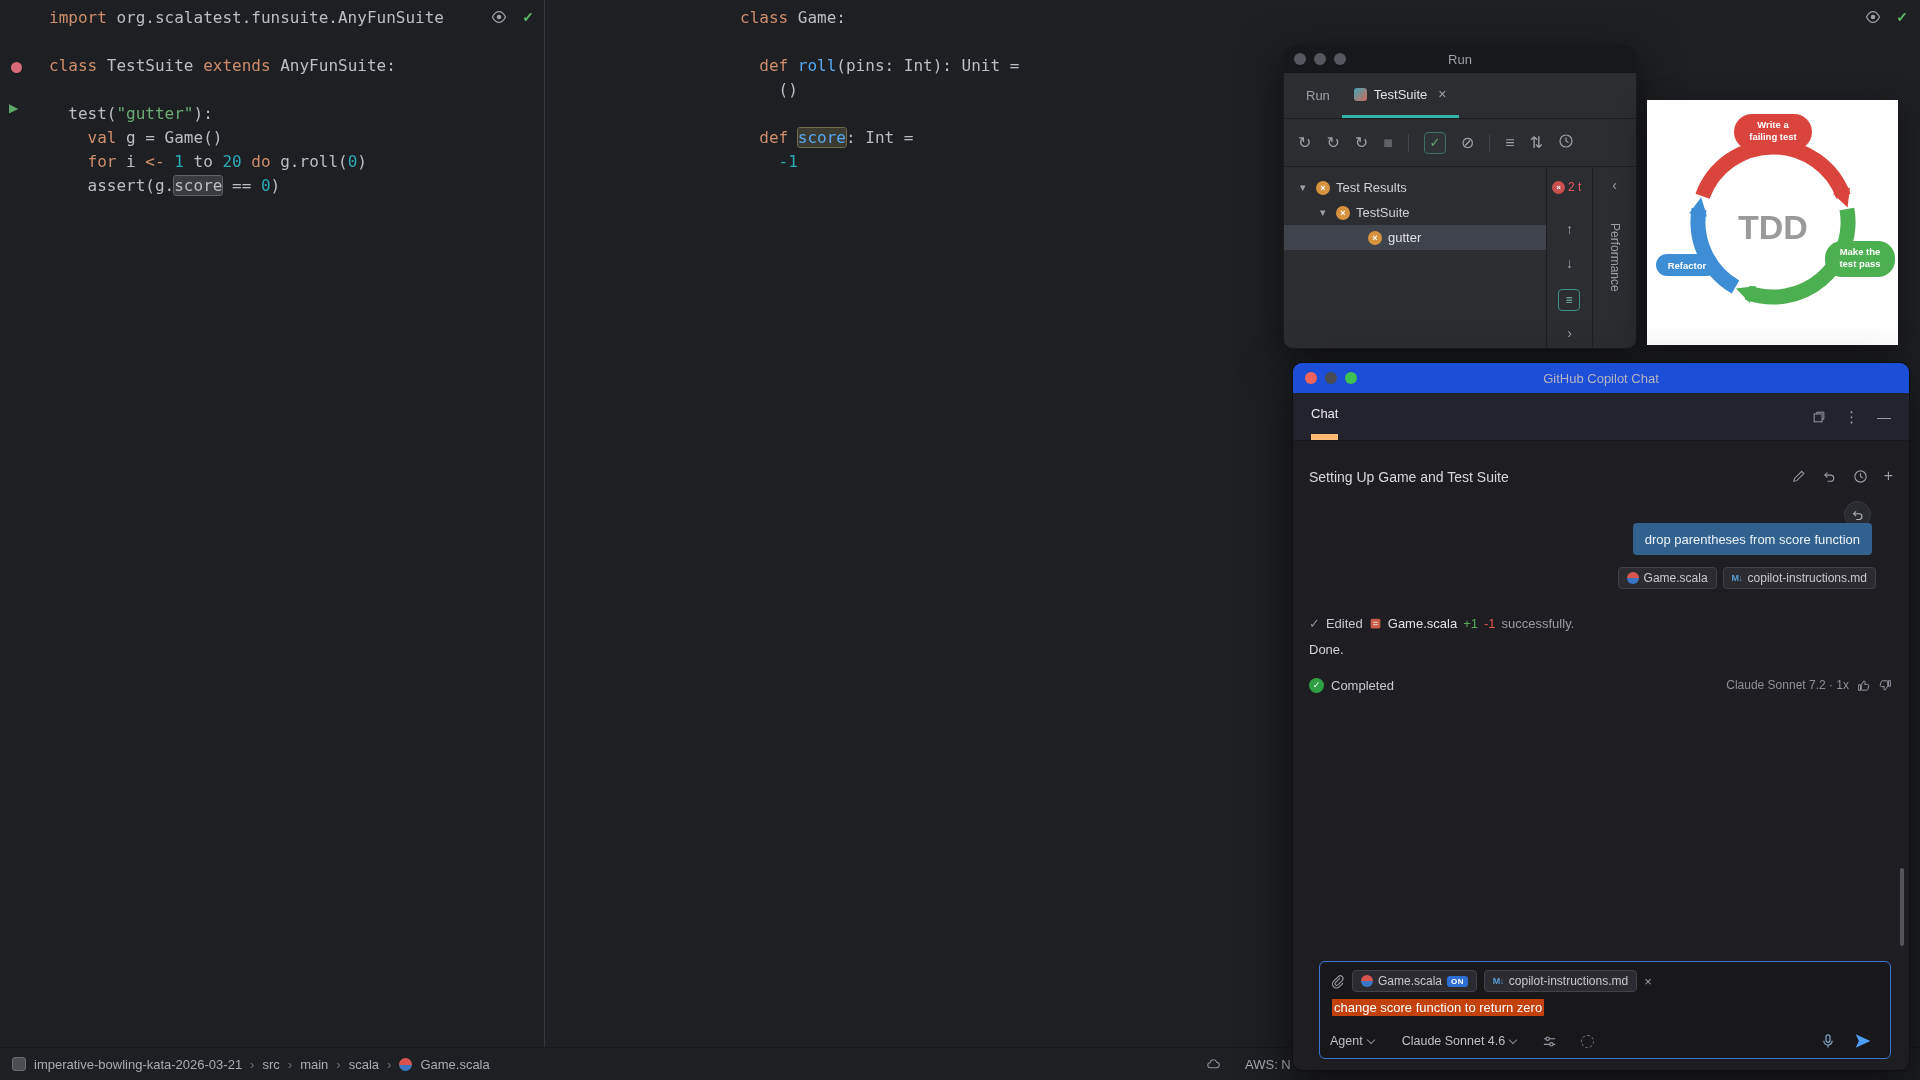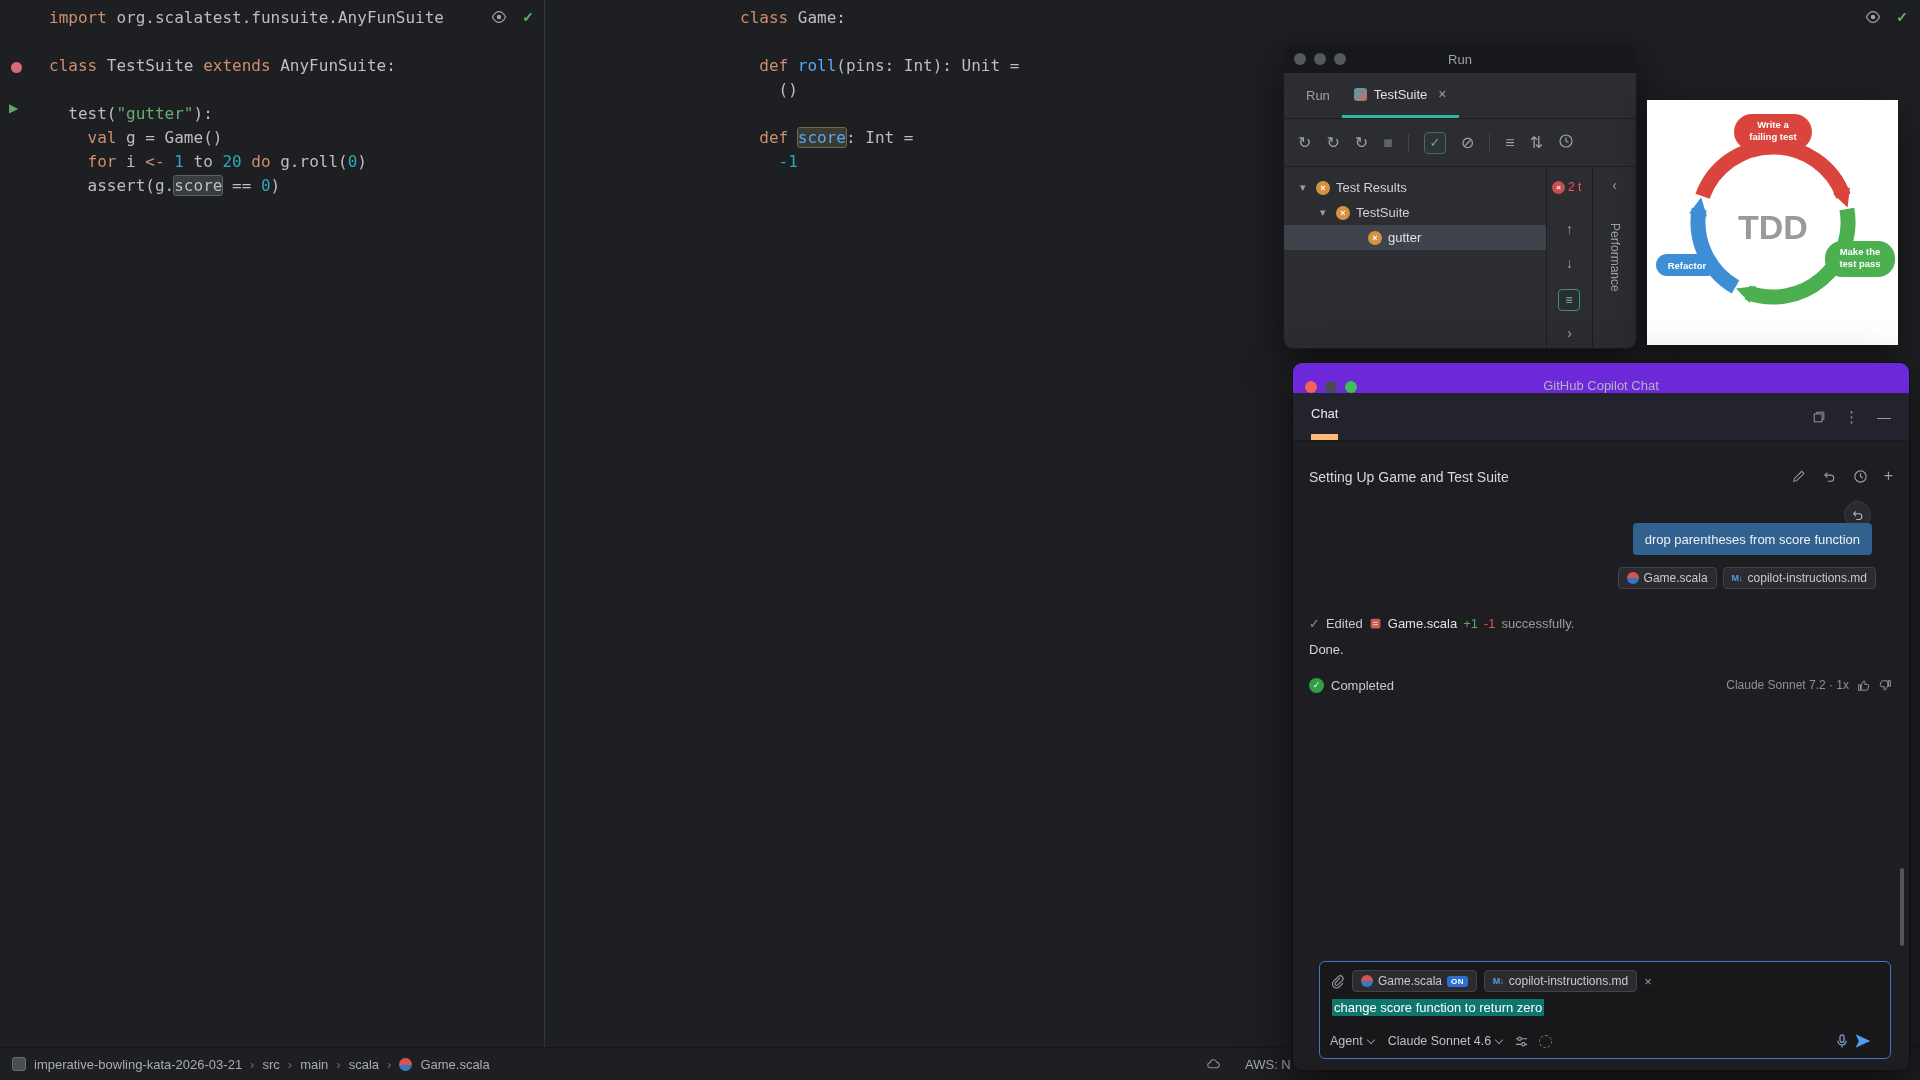--- a/index.html
+++ b/index.html
@@ -72,21 +72,21 @@
   .rw-sidetab{width:44px;border-left:1px solid #1e1f22;position:relative}
   .side-collapse{position:absolute;top:10px;left:0;right:0;text-align:center;color:#9da0a8;font-size:14px;cursor:pointer}
   .side-label{position:absolute;top:56px;left:50%;transform:translateX(-50%);writing-mode:vertical-rl;color:#9da0a8;font-size:12px;cursor:pointer}
 
   
   .tdd{position:absolute;left:1647px;top:100px;width:251px;height:245px;background:#ffffff;z-index:10;box-shadow:0 10px 28px rgba(0,0,0,.45)}
   .tdd svg{display:block}
 
   
   .cw{position:absolute;left:1292px;top:362px;width:618px;height:709px;background:#1e1e22;border:1px solid #101013;border-radius:10px;box-shadow:0 18px 50px rgba(0,0,0,.6);z-index:20;overflow:hidden}
-  .cw-titlebar{height:30px;background:#6d28d9;display:flex;align-items:flex-end;position:relative}
+  .cw-titlebar{height:30px;background:#1d4ed8;display:flex;align-items:center;position:relative}
   .tl{width:12px;height:12px;border-radius:50%;cursor:pointer;position:relative;z-index:1}
   .tl.red{background:#f2635a;margin-left:12px}
   .tl.grey{background:#4a4a52;margin-left:8px}
   .tl.green{background:#3fc152;margin-left:8px}
   .cw-title{position:absolute;left:0;right:0;text-align:center;font-size:13px;color:#b4b4c0}
   .cw-tabs{height:48px;background:#23232d;border-bottom:1px solid #17171c;display:flex;align-items:center;padding:0 18px}
   .cw-tab{height:100%;display:flex;align-items:center;color:#e8e8ec;font-size:13px;position:relative;cursor:pointer;border-bottom:6px solid #fdba74}
   .cw-tab-actions{margin-left:auto;display:flex;align-items:center;gap:18px;color:#9b9ba6}
   .cw-tab-actions svg{width:14px;height:14px;display:block}
   .kebab{font-size:15px;cursor:pointer}
@@ -118,22 +118,22 @@
   .thumb{color:#9b9ba6;cursor:pointer}
   .thumb svg{width:15px;height:15px;display:block}
   .thumb.down svg{transform:rotate(180deg)}
   .cw-scrollbar{position:absolute;top:427px;right:5px;width:4px;height:78px;border-radius:2px;background:#55555c;cursor:pointer}
   .cw-input{position:absolute;left:26px;right:18px;bottom:11px;height:98px;background:#18181b;border:1px solid #3d76cc;border-radius:6px}
   .ci-row1{display:flex;align-items:center;gap:7px;padding:8px 10px 0;color:#9b9ba6}
   .clip-ic svg{width:15px;height:15px;display:block}
   .chip .on-badge{background:#2e6fd3;color:#fff;font-size:8px;font-weight:bold;border-radius:3px;padding:1px 4px;letter-spacing:.4px}
   .chip-x{color:#9b9ba6;font-size:13px;cursor:pointer}
   .ci-row2{padding:8px 12px 0;font-size:13px}
-  .sel-text{background:#0f766e;color:#fff;padding:1px 2px;border-radius:1px}
-  .ci-row3{position:absolute;left:10px;right:18px;bottom:8px;display:flex;align-items:center;gap:4px;color:#bfbfc7;font-size:12.5px}
+  .sel-text{background:#c2410c;color:#fff;padding:1px 2px;border-radius:1px}
+  .ci-row3{position:absolute;left:10px;right:18px;bottom:8px;display:flex;align-items:center;gap:18px;color:#bfbfc7;font-size:12.5px}
   .dd{display:flex;align-items:center;gap:5px;cursor:pointer}
   .caret{width:6px;height:6px;border-right:1.4px solid #8a8a92;border-bottom:1.4px solid #8a8a92;transform:rotate(45deg);margin-top:-3px}
   .tools-ic{margin-left:8px;color:#9b9ba6}
   .tools-ic svg{width:15px;height:15px;display:block}
   .dash-circle{width:13px;height:13px;border:1px dashed #75757d;border-radius:50%;margin-left:6px}
   .ci-spacer{flex:1}
   .mic-ic{color:#86a8d0}
   .mic-ic svg{width:16px;height:16px;display:block}
   .send-ic{cursor:pointer}
   .send-ic svg{width:18px;height:18px;display:block}

